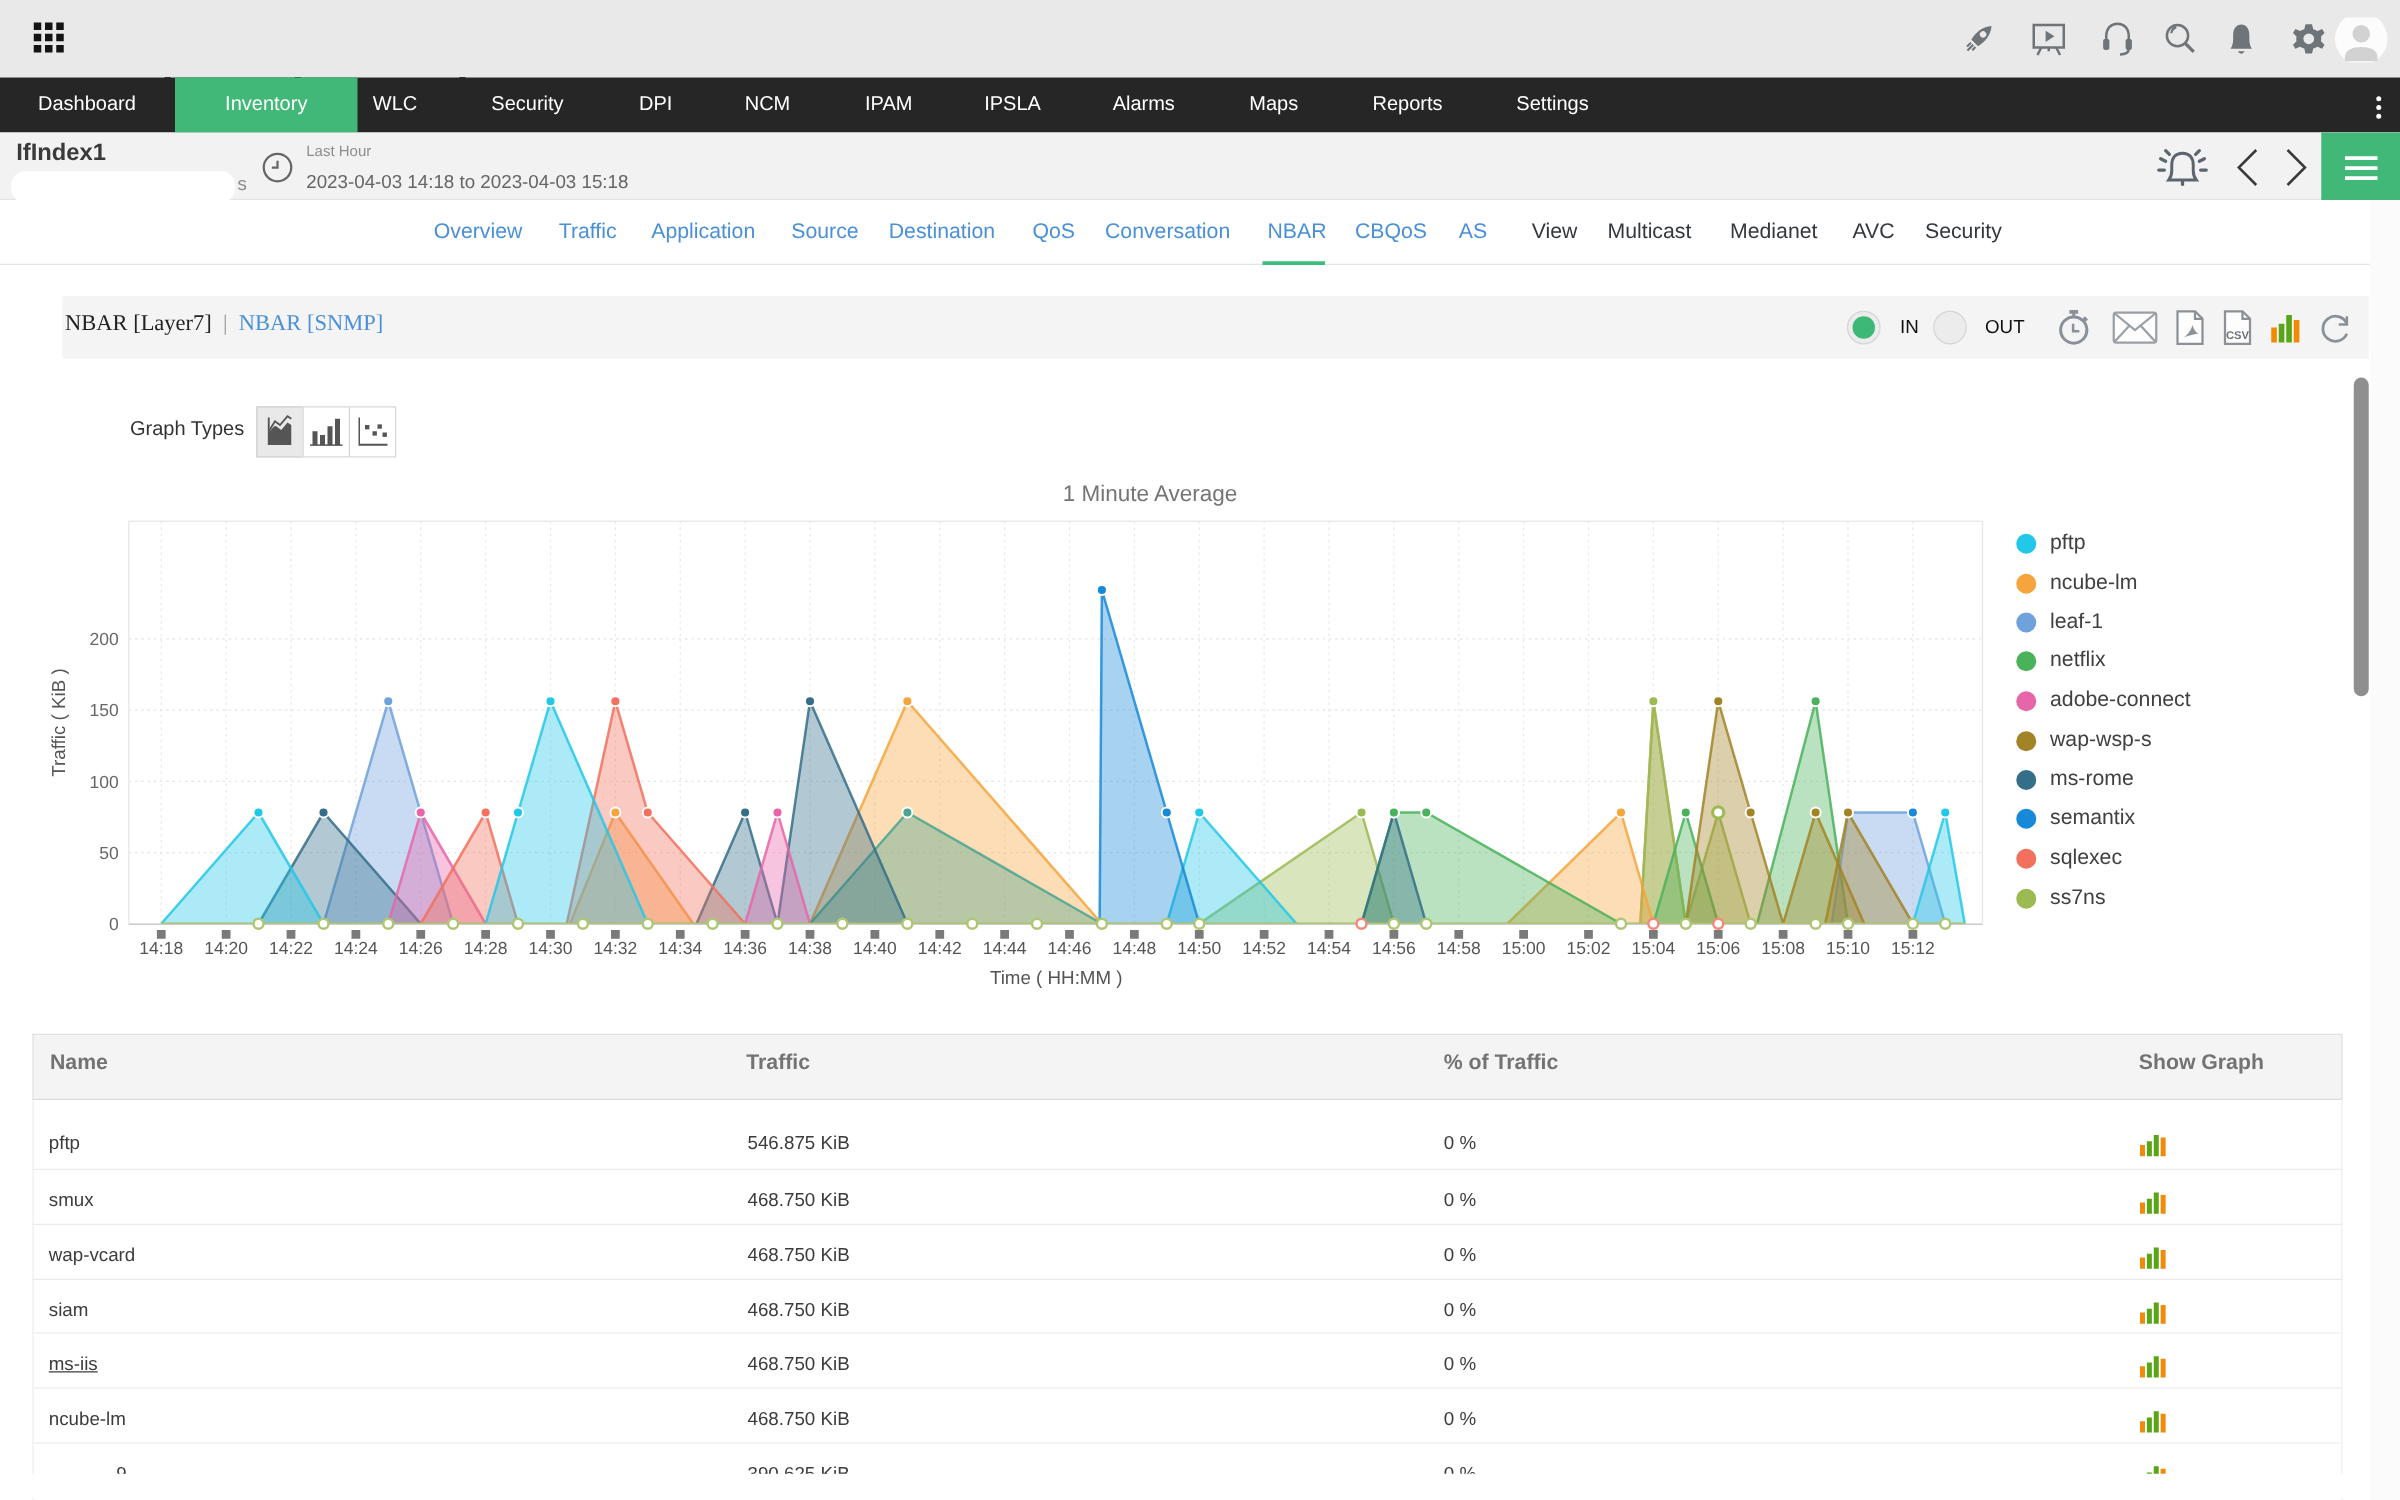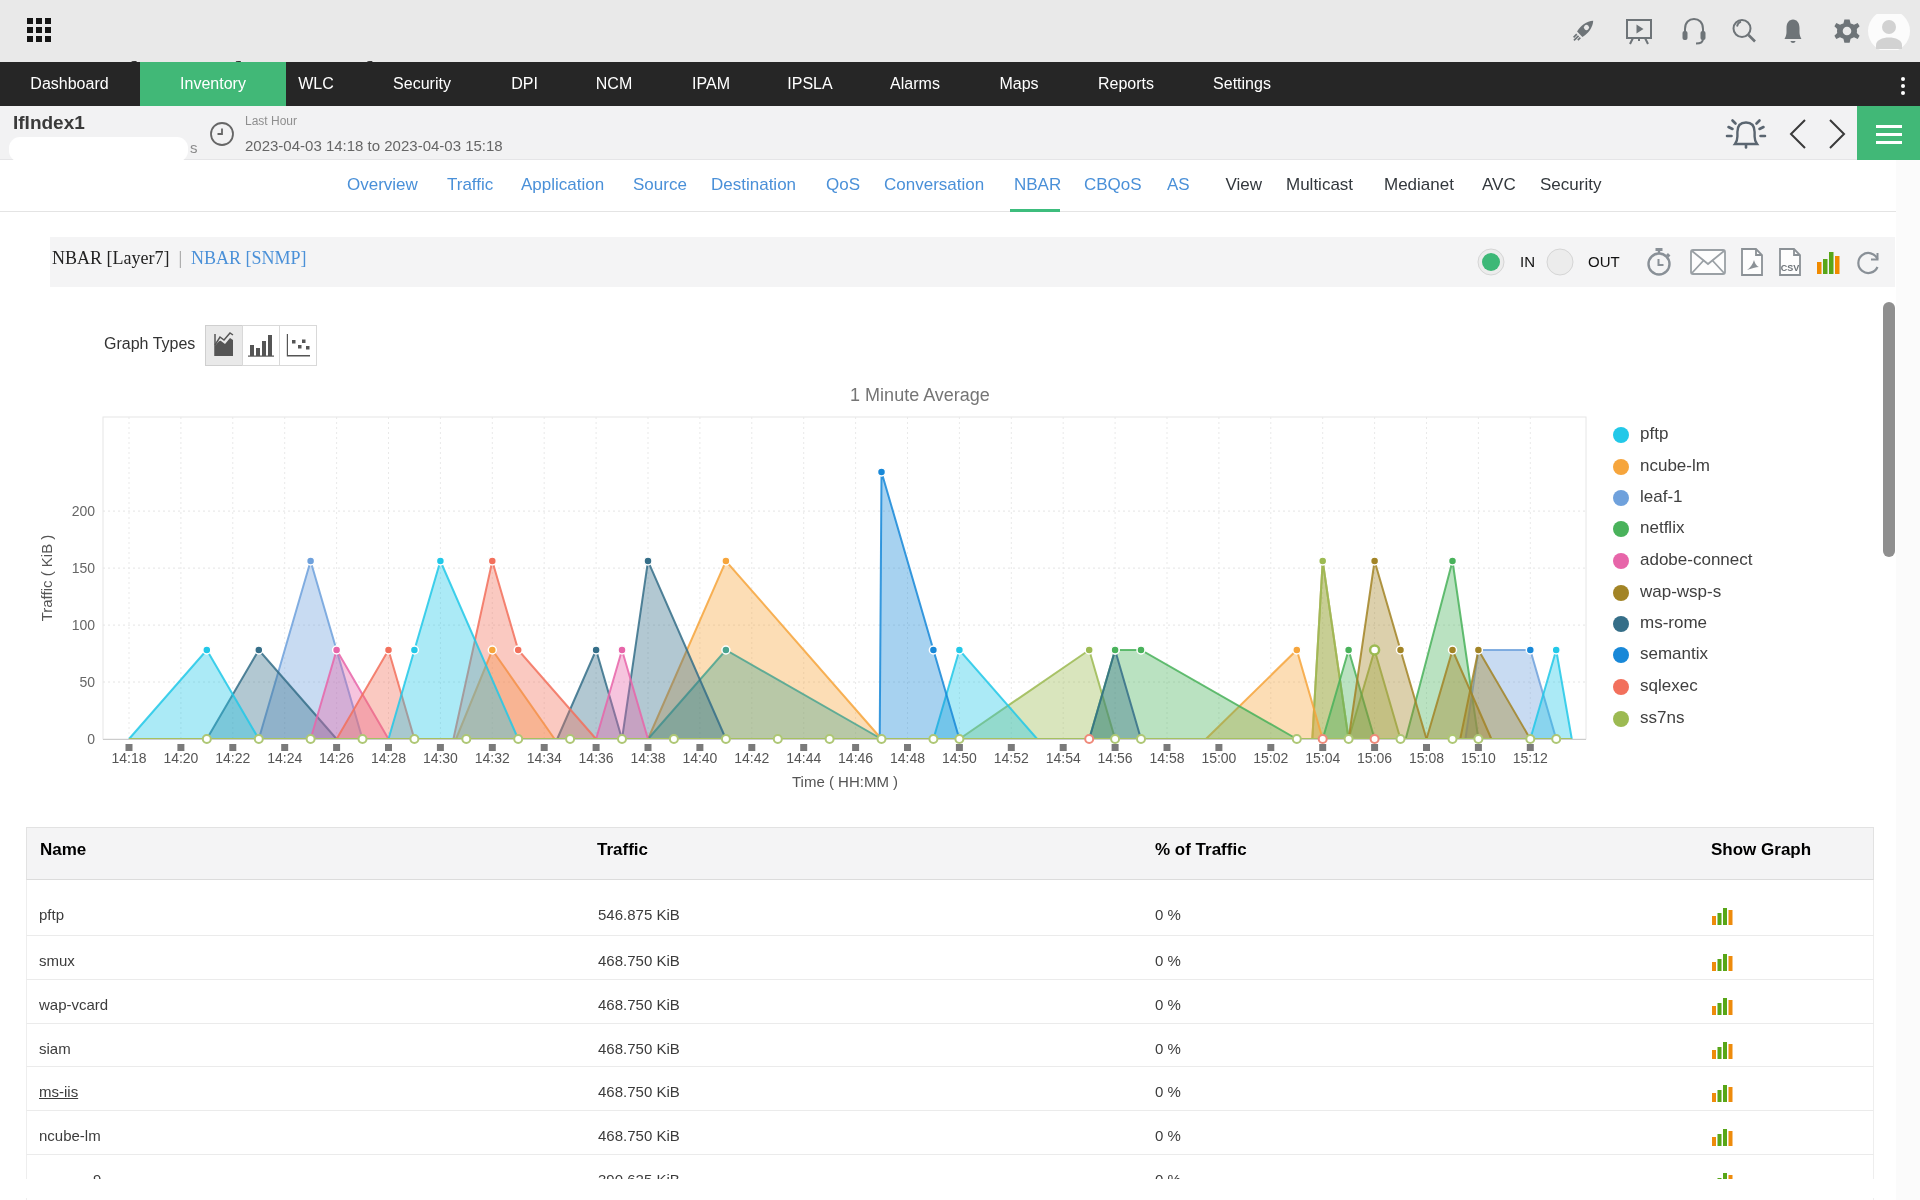--- a/index.html
+++ b/index.html
@@ -53,21 +53,21 @@
 
 
 .lgd { position:absolute; left:1613px; height:22px; }
 .lgd i { position:absolute; left:0; top:3px; width:16px; height:16px; border-radius:50%; }
 .lgd span { position:absolute; left:27px; top:0; font-size:17px; color:#404040; white-space:nowrap; }
 
 
 #tbl { position:absolute; left:26px; top:827px; width:1848px; }
 #tblhead { position:absolute; left:0; top:0px; width:1848px; height:53px; background:#f4f4f5;
   border:1px solid #e2e2e2; border-bottom:1px solid #dcdcdc; }
-.th { position:absolute; top:12px; font-size:17px; font-weight:bold; color:#000000; }
+.th { position:absolute; top:12px; font-size:17px; font-weight:bold; color:#737373; }
 .row { position:absolute; left:0; width:1848px; height:44px; border-bottom:1px solid #ebebeb;
   border-left:1px solid #eee; border-right:1px solid #eee; background:#fff; }
 .td { position:absolute; top:13px; font-size:15px; color:#3c3c3c; }
 #bottomcover { position:absolute; left:0; top:1179px; width:1880px; height:19px; background:#fff; }
 
 
 #sbtrack { position:absolute; left:1896px; top:160px; width:24px; height:1040px; background:#fbfbfb; }
 #sbthumb { position:absolute; left:1883px; top:302px; width:12px; height:255px; background:#8f8f8f; border-radius:6px; }
 </style>
 </head>

